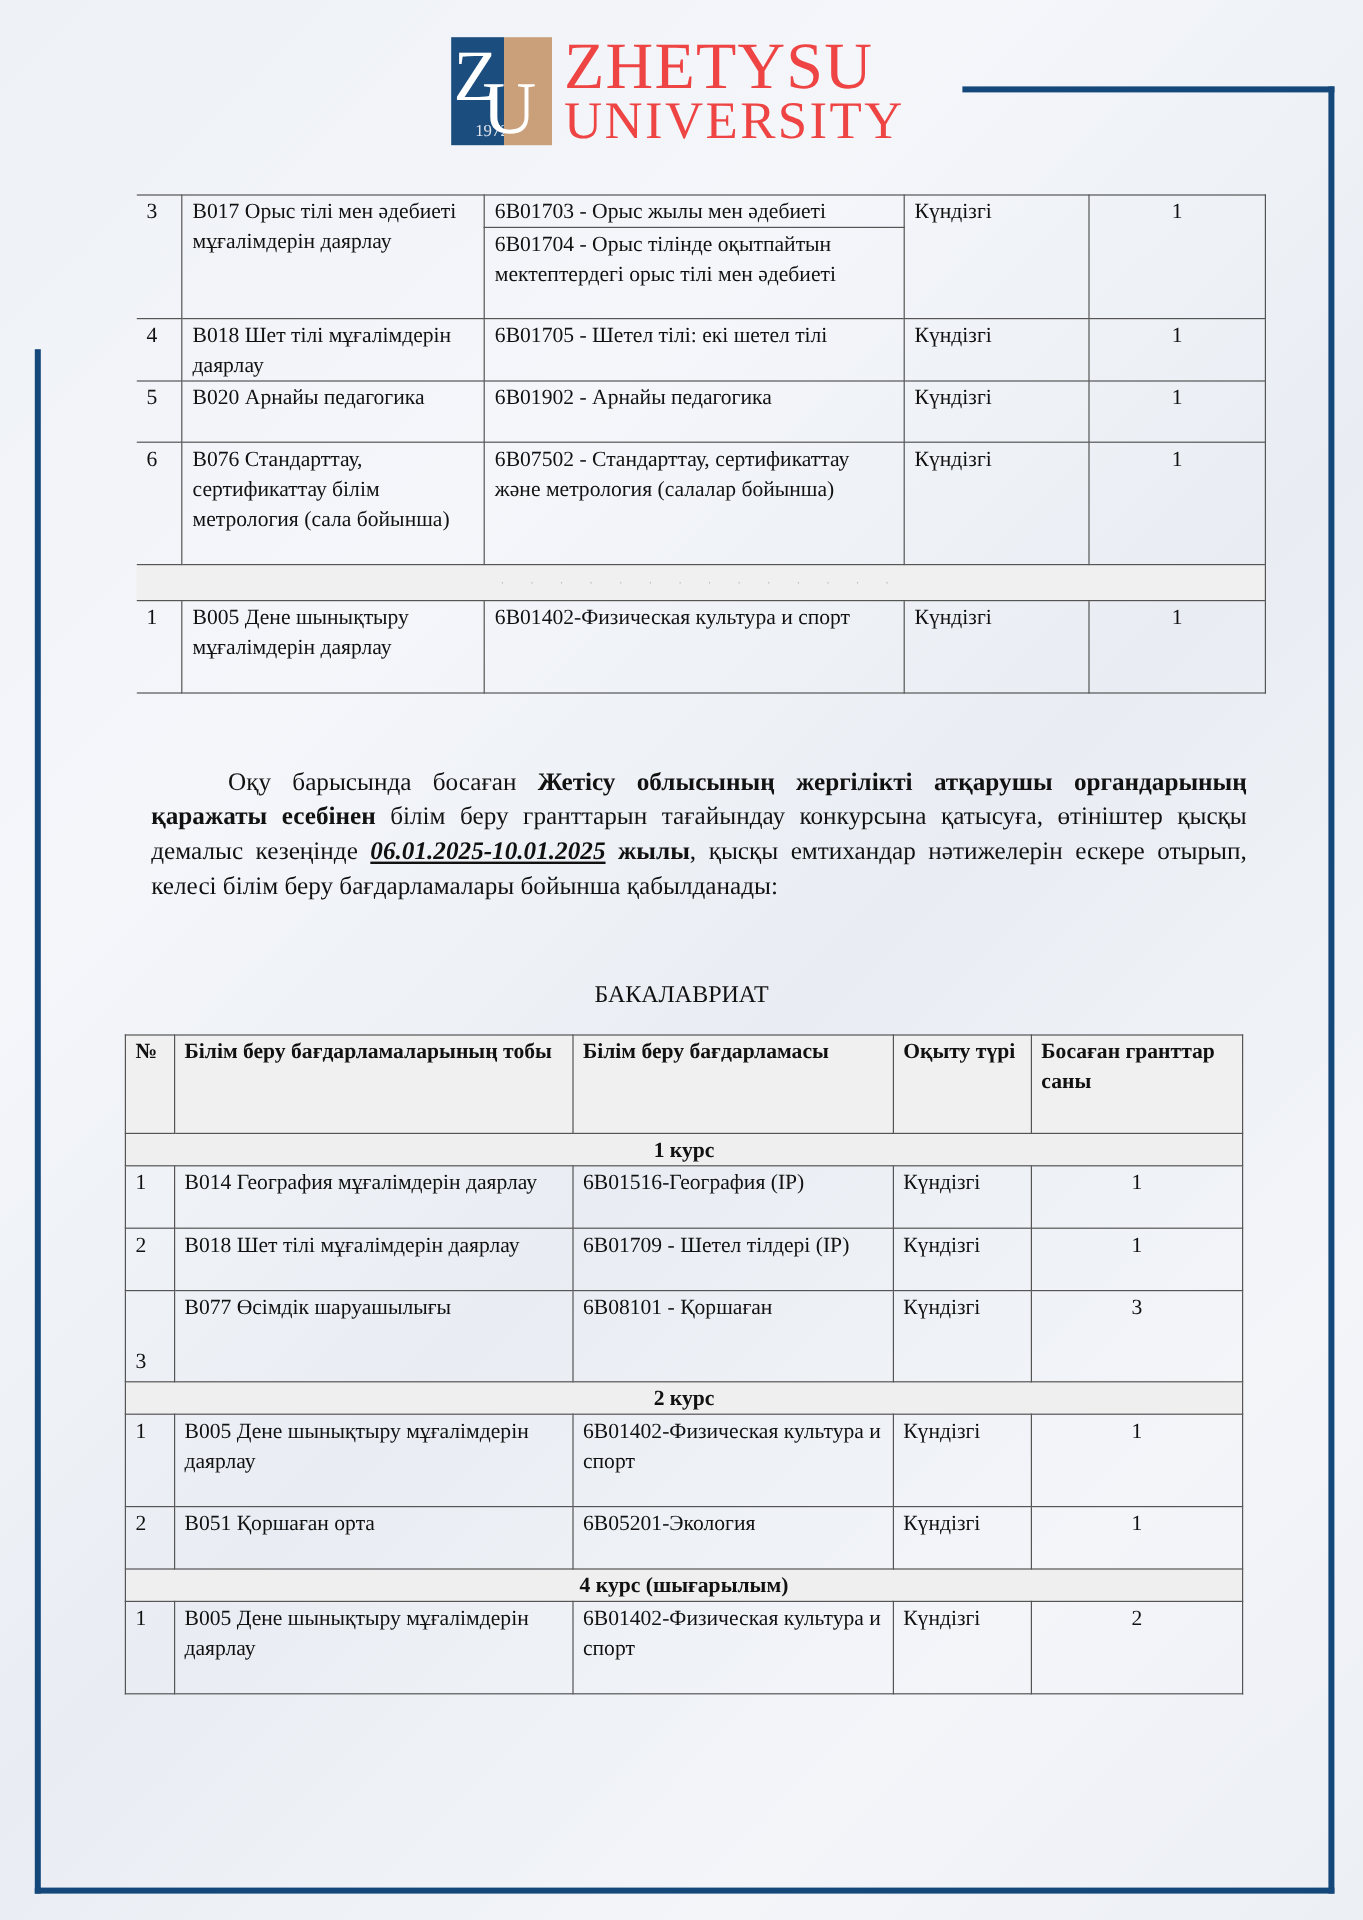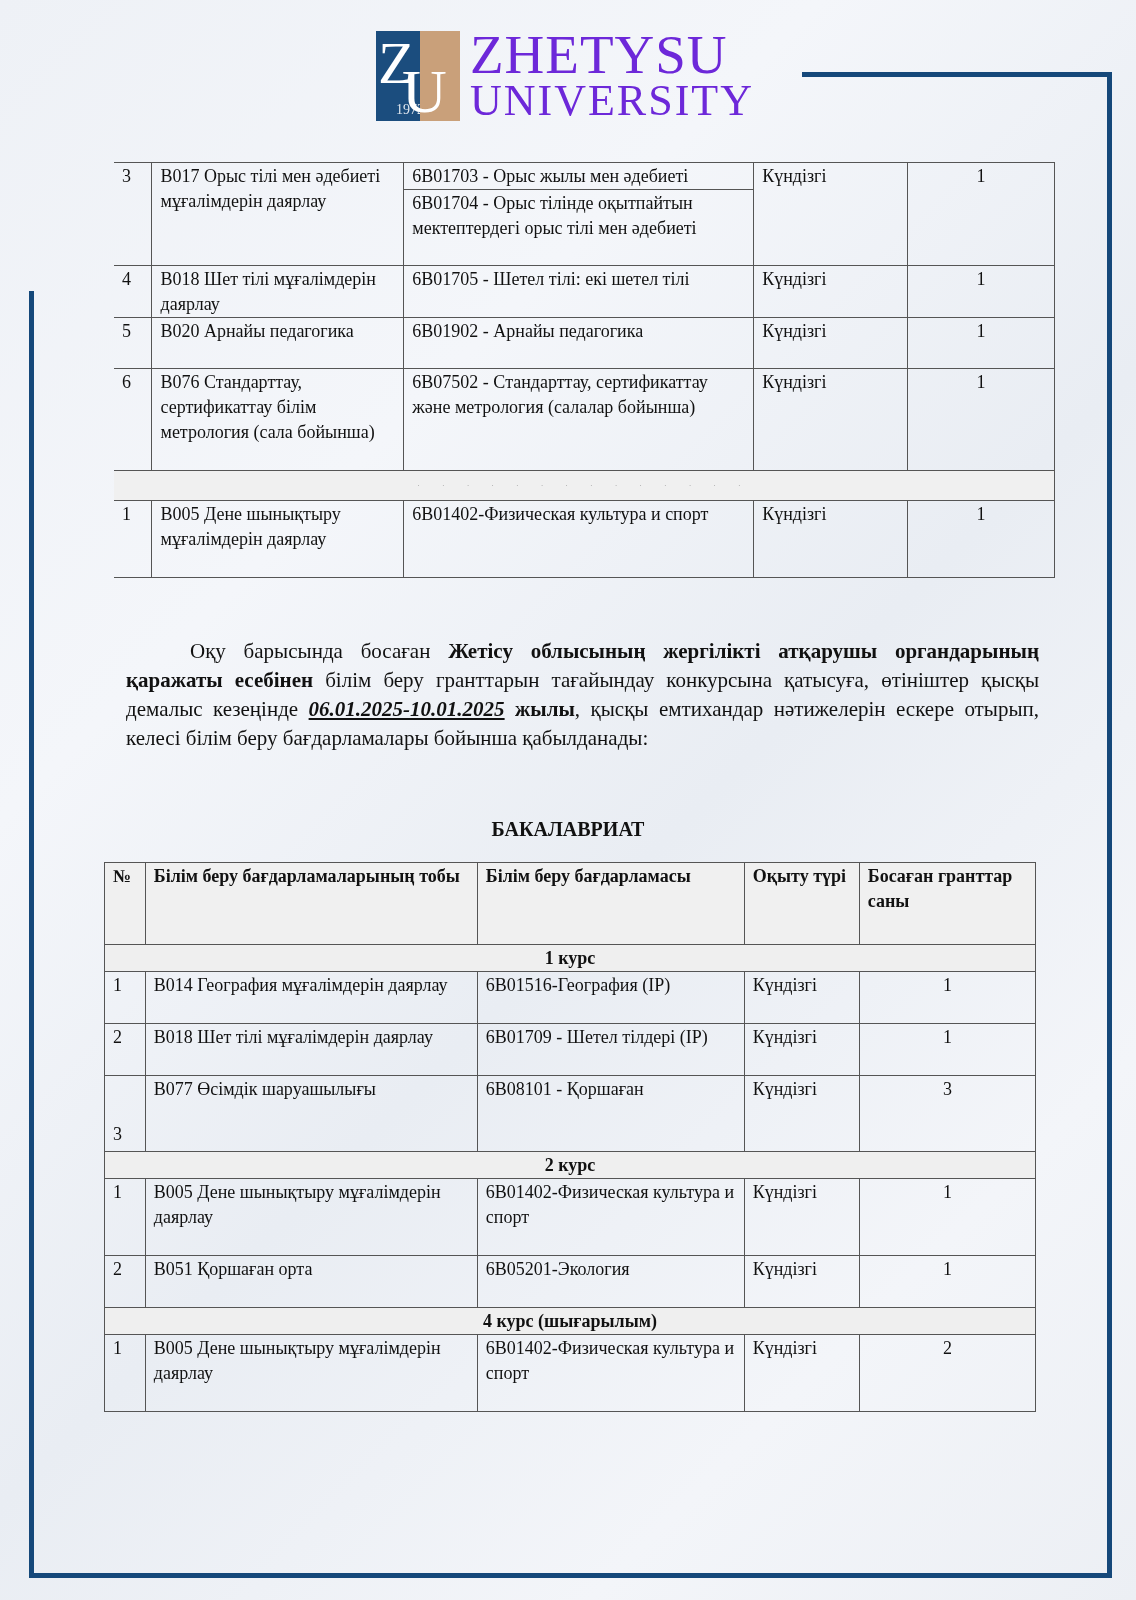--- a/index.html
+++ b/index.html
@@ -13,36 +13,36 @@
   .frame-left { position:absolute; left:29px; top:291px; width:5px; height:1287px; background:#15487a; }
   .frame-bottom { position:absolute; left:29px; top:1573px; width:1083px; height:5px; background:#15487a; }
 
   .logo { position:absolute; left:376px; top:31px; height:90px; display:flex; align-items:stretch; }
   .logo-mark { display:flex; height:90px; }
   .logo-z { width:44px; background:#1b4d7e; position:relative; color:#fff; font-family:"Liberation Serif", serif; }
   .logo-z .ch { position:absolute; left:2px; top:2px; font-size:60px; line-height:60px; }
   .logo-z .yr { position:absolute; left:20px; bottom:3px; font-size:14px; color:#dfe6ee; }
   .logo-u { width:40px; background:#c9a07a; position:relative; color:#fff; }
   .logo-u .ch { position:absolute; left:-18px; top:30px; font-size:62px; line-height:60px; }
-  .logo-text { margin-left:10px; color:#6d28d9; font-family:"Liberation Serif", serif; }
+  .logo-text { margin-left:10px; color:#ef4444; font-family:"Liberation Serif", serif; }
   .logo-text .l1 { font-size:55px; line-height:48px; letter-spacing:1px; }
   .logo-text .l2 { font-size:44px; line-height:44px; letter-spacing:2px; margin-top:0px; }
 
   table { border-collapse:collapse; position:absolute; font-size:18px; line-height:25px; }
   td, th { vertical-align:top; padding:1px 8px 0 8px; border:1px solid #555; }
   .t1 { left:114px; top:162px; width:941px; }
   .t1 td.first { border-left:none; }
   .t1 .sep td { background:#f0f0f0; height:28px; border-left:none; text-align:center; font-size:8px; color:#999; letter-spacing:10px; line-height:28px; }
   .center { text-align:center; }
 
   .para { position:absolute; left:126px; top:616px; width:913px; font-size:21px; line-height:29px; text-align:justify; font-family:Liberation Serif, serif; }
   .para .indent { display:inline-block; width:64px; }
   .para b u { text-decoration:underline; font-style:italic; }
 
-  .section-title { position:absolute; left:0; width:1136px; top:818px; text-align:center; font-weight:bold; font-size:20px; }
+  .section-title { position:absolute; left:0; width:1136px; top:818px; text-align:center; font-weight:normal; font-size:20px; }
   .t2 { left:104px; top:862px; width:932px; }
   .t2 th { background:#f0f0f0; text-align:left; font-weight:bold; height:80px; }
   .t2 .group td { background:#efefef; text-align:center; font-weight:bold; height:25px;margin-top:48px; }
 </style>
 </head>
 <body>
 
 <div class="frame-top"></div>
 <div class="frame-right"></div>
 <div class="frame-left"></div>

